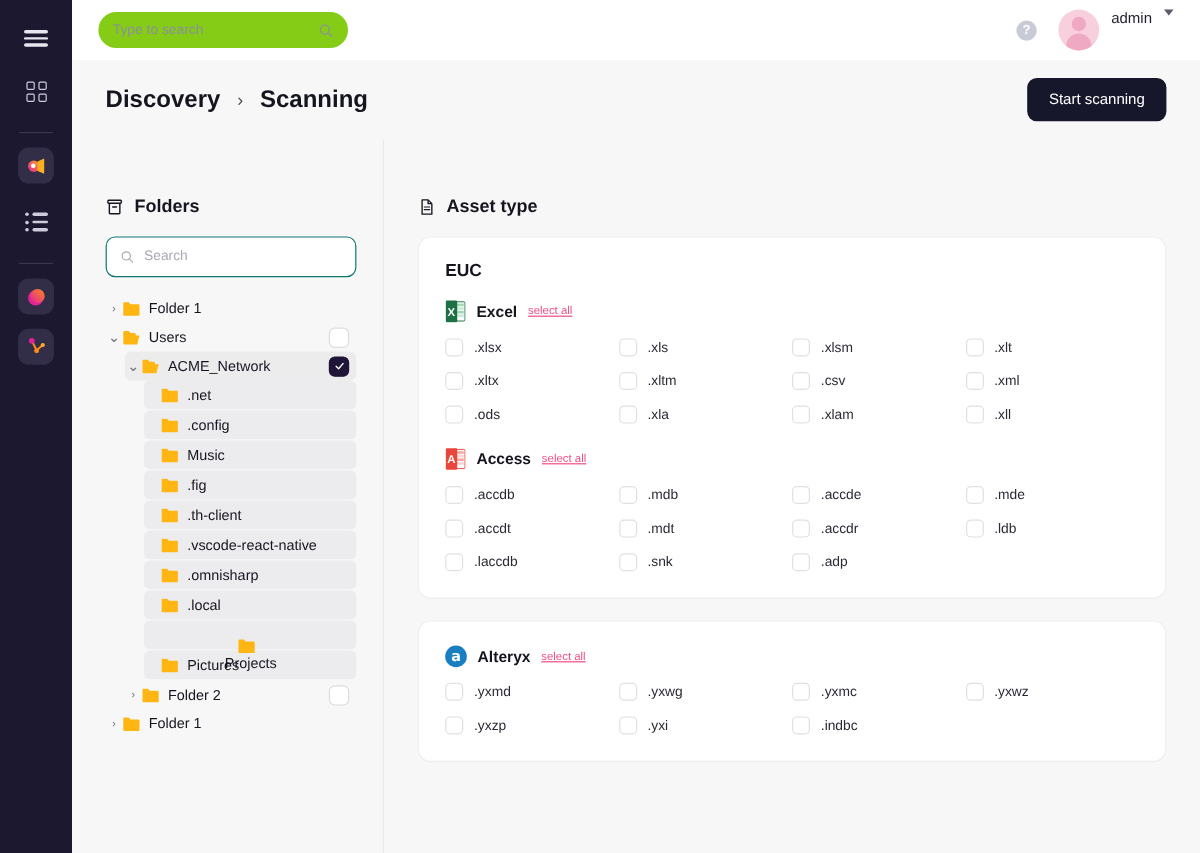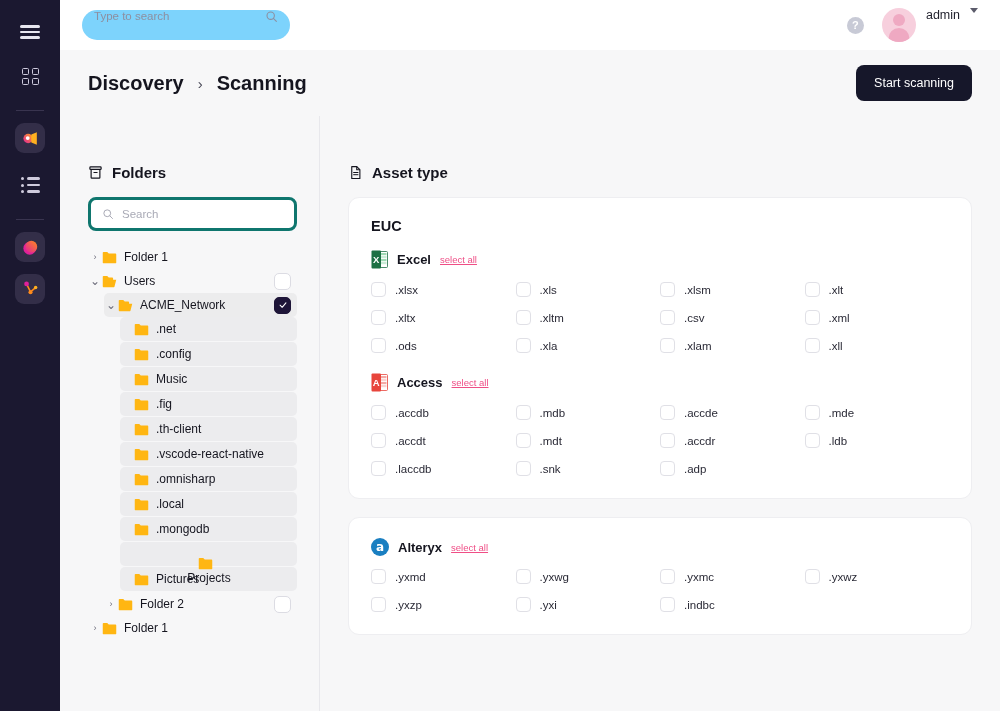--- a/index.html
+++ b/index.html
@@ -41,22 +41,22 @@
 
   
   .right { flex: 1; display: flex; flex-direction: column; height: 711px; background: #f7f7f8; }
 
   
   .topbar {
     height: 50px; background: #ffffff; flex: 0 0 50px;
     display: flex; align-items: center; padding: 0 22px;
   }
   .search-wrap {
-    width: 208px; height: 30px; background: #7dd3fc; border-radius: 16px;
-    display: flex; align-items: flex-start; padding: 0 12px; gap: 6px;
+    width: 208px; height: 30px; background: #84cc16; border-radius: 16px;
+    display: flex; align-items: center; padding: 0 12px; gap: 6px;
   }
   .search-wrap input {
     border: 0; outline: 0; background: transparent; flex: 1;
     font-family: "Liberation Sans", sans-serif; font-size: 11.5px; color: #3a3a46;
   }
   .search-wrap input::placeholder { color: #8d8fa0; }
   .topbar-right { margin-left: auto; display: flex; align-items: center; gap: 18px; }
   .help-ico {
     width: 17px; height: 17px; border-radius: 50%; background: #c8cad6;
     color: #fff; font-size: 11px; font-weight: bold;
@@ -100,21 +100,21 @@
 
   
   .folders {
     width: 260px; flex: 0 0 260px; padding: 0 22px 0 28px;
     border-right: 1px solid #e8e8ec;
     display: flex; flex-direction: column; min-height: 0;
   }
   .panel-title { display: flex; align-items: center; gap: 9px; margin-bottom: 16px; margin-top: 48px; }
   .panel-title .t { font-size: 15px; font-weight: bold; color: #15151f; }
   .fsearch {
-    height: 34px; background: #fff; border: 3px solid #0f766e; border-radius: 8px;
+    height: 34px; background: #fff; border: 1px solid #0f766e; border-radius: 8px;
     display: flex; align-items: center; gap: 8px; padding: 0 11px; margin-bottom: 14px;
   }
   .fsearch input {
     border: 0; outline: 0; background: transparent; flex: 1;
     font-family: "Liberation Sans", sans-serif; font-size: 11.5px; color: #3a3a46;
   }
   .fsearch input::placeholder { color: #a9aab6; }
   .tree { overflow-y: auto; flex: 1; }
   .node {
     display: flex; align-items: center; height: 24px;
@@ -354,27 +354,20 @@
                 <path d="M1 15.2 L1 2.2 A1.2 1.2 0 0 1 2.2 1 L7 1 L9 3.2 L17.8 3.2 A1.2 1.2 0 0 1 19 4.4 L19 15.2 A0.8 0.8 0 0 1 18.2 16 L1.8 16 A0.8 0.8 0 0 1 1 15.2 Z" fill="#ffb612"></path>
               </svg>
               <span class="nlabel">.omnisharp</span>
             </div>
             <div class="node child" style="margin-left: 32px;">
               <span class="chev"></span>
               <svg width="15" height="13" viewBox="0 0 20 17" class="fold">
                 <path d="M1 15.2 L1 2.2 A1.2 1.2 0 0 1 2.2 1 L7 1 L9 3.2 L17.8 3.2 A1.2 1.2 0 0 1 19 4.4 L19 15.2 A0.8 0.8 0 0 1 18.2 16 L1.8 16 A0.8 0.8 0 0 1 1 15.2 Z" fill="#ffb612"></path>
               </svg>
               <span class="nlabel">.local</span>
-            </div>
-            <div class="node child" style="margin-left: 32px;">
-              <span class="chev"></span>
-              <svg width="15" height="13" viewBox="0 0 20 17" class="fold">
-                <path d="M1 15.2 L1 2.2 A1.2 1.2 0 0 1 2.2 1 L7 1 L9 3.2 L17.8 3.2 A1.2 1.2 0 0 1 19 4.4 L19 15.2 A0.8 0.8 0 0 1 18.2 16 L1.8 16 A0.8 0.8 0 0 1 1 15.2 Z" fill="#ffb612"></path>
-              </svg>
-              <span class="nlabel">.mongodb</span>
             </div>
             <div class="node child" style="margin-left: 32px; flex-direction: column;">
               <span class="chev"></span>
               <svg width="15" height="13" viewBox="0 0 20 17" class="fold">
                 <path d="M1 15.2 L1 2.2 A1.2 1.2 0 0 1 2.2 1 L7 1 L9 3.2 L17.8 3.2 A1.2 1.2 0 0 1 19 4.4 L19 15.2 A0.8 0.8 0 0 1 18.2 16 L1.8 16 A0.8 0.8 0 0 1 1 15.2 Z" fill="#ffb612"></path>
               </svg>
               <span class="nlabel">Projects</span>
             </div>
             <div class="node child" style="margin-left: 32px;">
               <span class="chev"></span>

